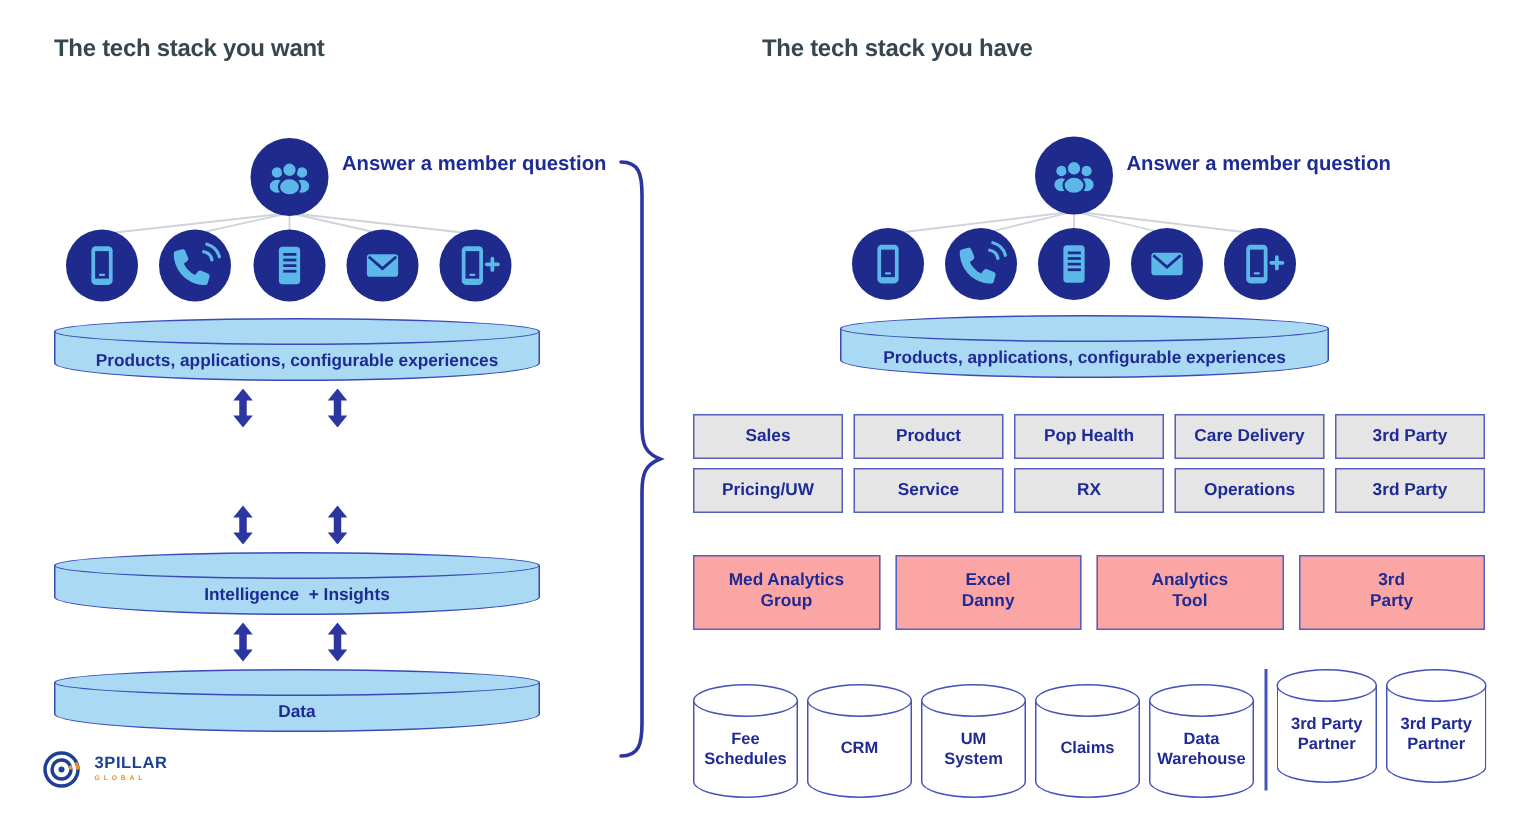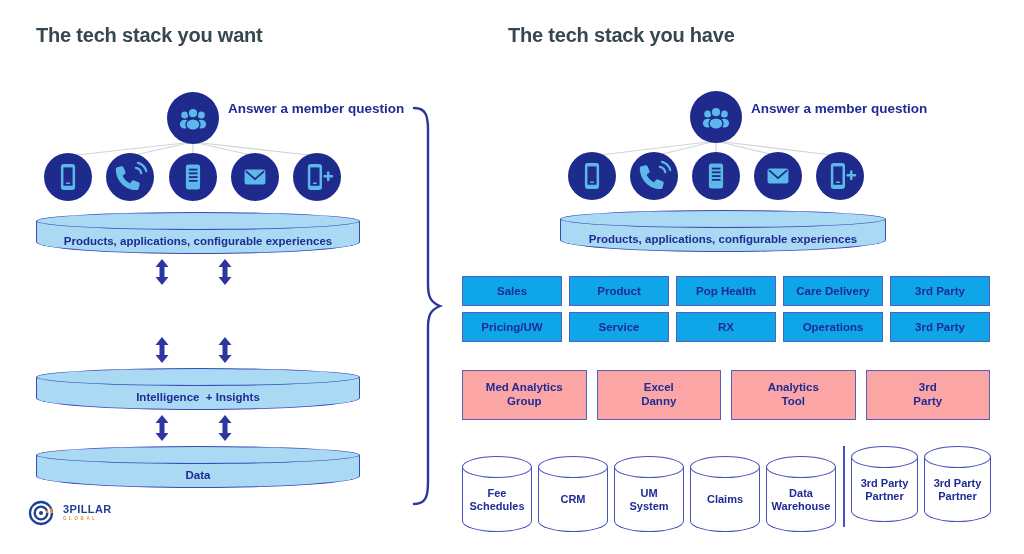--- a/index.html
+++ b/index.html
@@ -3,21 +3,21 @@
 <meta charset="utf-8">
 <style>
   * { box-sizing: border-box; margin: 0; padding: 0; }
   html,body { background:#fff; }
   #canvas {
     position: relative; width: 1024px; height: 554px; background:#fff;
     font-family: "Liberation Sans", sans-serif; overflow: hidden;
   }
   .abs { position:absolute; }
   .title {
-    font-size: 20px; font-weight: bold; color:#37474f; letter-spacing:-0.2px;
+    font-size: 16px; font-weight: bold; color:#37474f; letter-spacing:-0.2px;
   }
   .top-label { font-size: 13.5px; font-weight: bold; color:#1f2b94; }
   .navy-circle {
     position:absolute; border-radius:50%; background:#1e2b8c;
     display:flex; align-items:center; justify-content:center;
   }
   .person-circle { width:52px; height:52px; }
   .chan-circle  { width:48px; height:48px; }
   
   .cyl { position:absolute; }
@@ -31,21 +31,21 @@
     background:#a9d9f3; border:1.6px solid #3a4ab8; border-radius:50%;
   }
   .cyl-label {
     position:absolute; left:4px; right:4px; top:16px; bottom:1px;
     display:flex; align-items:center; justify-content:center;
     font-size:11.5px; font-weight:bold; color:#1f2b94; white-space:pre; text-align:right;
   }
   
   .box-row { position:absolute; display:flex; gap:7px; }
   .dept-box {
-    flex:1; height:30px; background:#0ea5e9; border:1.5px solid #5360c0;
+    flex:1; height:30px; background:#e5e5e5; border:1.5px solid #5360c0;
     display:flex; align-items:center; justify-content:center;
     font-size:11.5px; font-weight:bold; color:#1f2b94;
   }
   .tall-box {
     flex:1; height:50px; background:#fca5a5; border:1.5px solid #5360c0;
     display:flex; flex-direction:column; align-items:center; justify-content:center;
     font-size:11.5px; font-weight:bold; color:#1f2b94; line-height:1.2; text-align:center;
   }
   
   .scyl { position:relative; flex:1; height:76px; }

